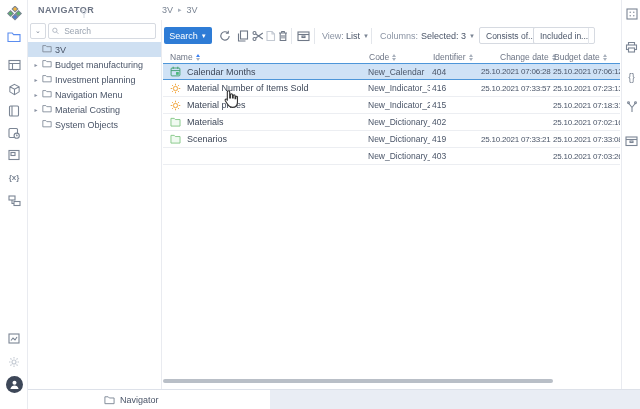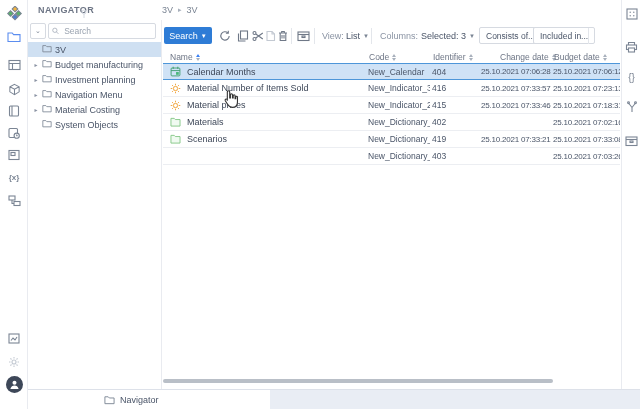--- a/index.html
+++ b/index.html
@@ -391,21 +391,20 @@
         <span class="ricon">
           <svg width="11" height="11" viewBox="0 0 12 12" stroke="#f0a032">
               <circle cx="6" cy="6" r="2.3"></circle>
               <path d="M6 .8v1.7M6 9.5v1.7M.8 6h1.7M9.5 6h1.7M2.3 2.3l1.2 1.2M8.5 8.5l1.2 1.2M9.7 2.3L8.5 3.5M3.5 8.5L2.3 9.7"></path>
             </svg>
         </span>
         <span>Material prices</span>
       </span>
       <span class="c code">New_Indicator_29</span>
       <span class="c ident">415</span>
-      <span class="c chdate">25.10.2021 07:33:46</span>
       <span class="c crdate">25.10.2021 07:18:31</span>
     </div>
 
     <div class="trow">
       <span class="c name">
         <span class="ricon">
           <svg width="11" height="10" viewBox="0 0 12 11">
               <path d="M1 10V1.5h3.6l1.2 1.3H11V10z" stroke="#82c785" fill="#f0faf1"></path>
             </svg>
         </span>

